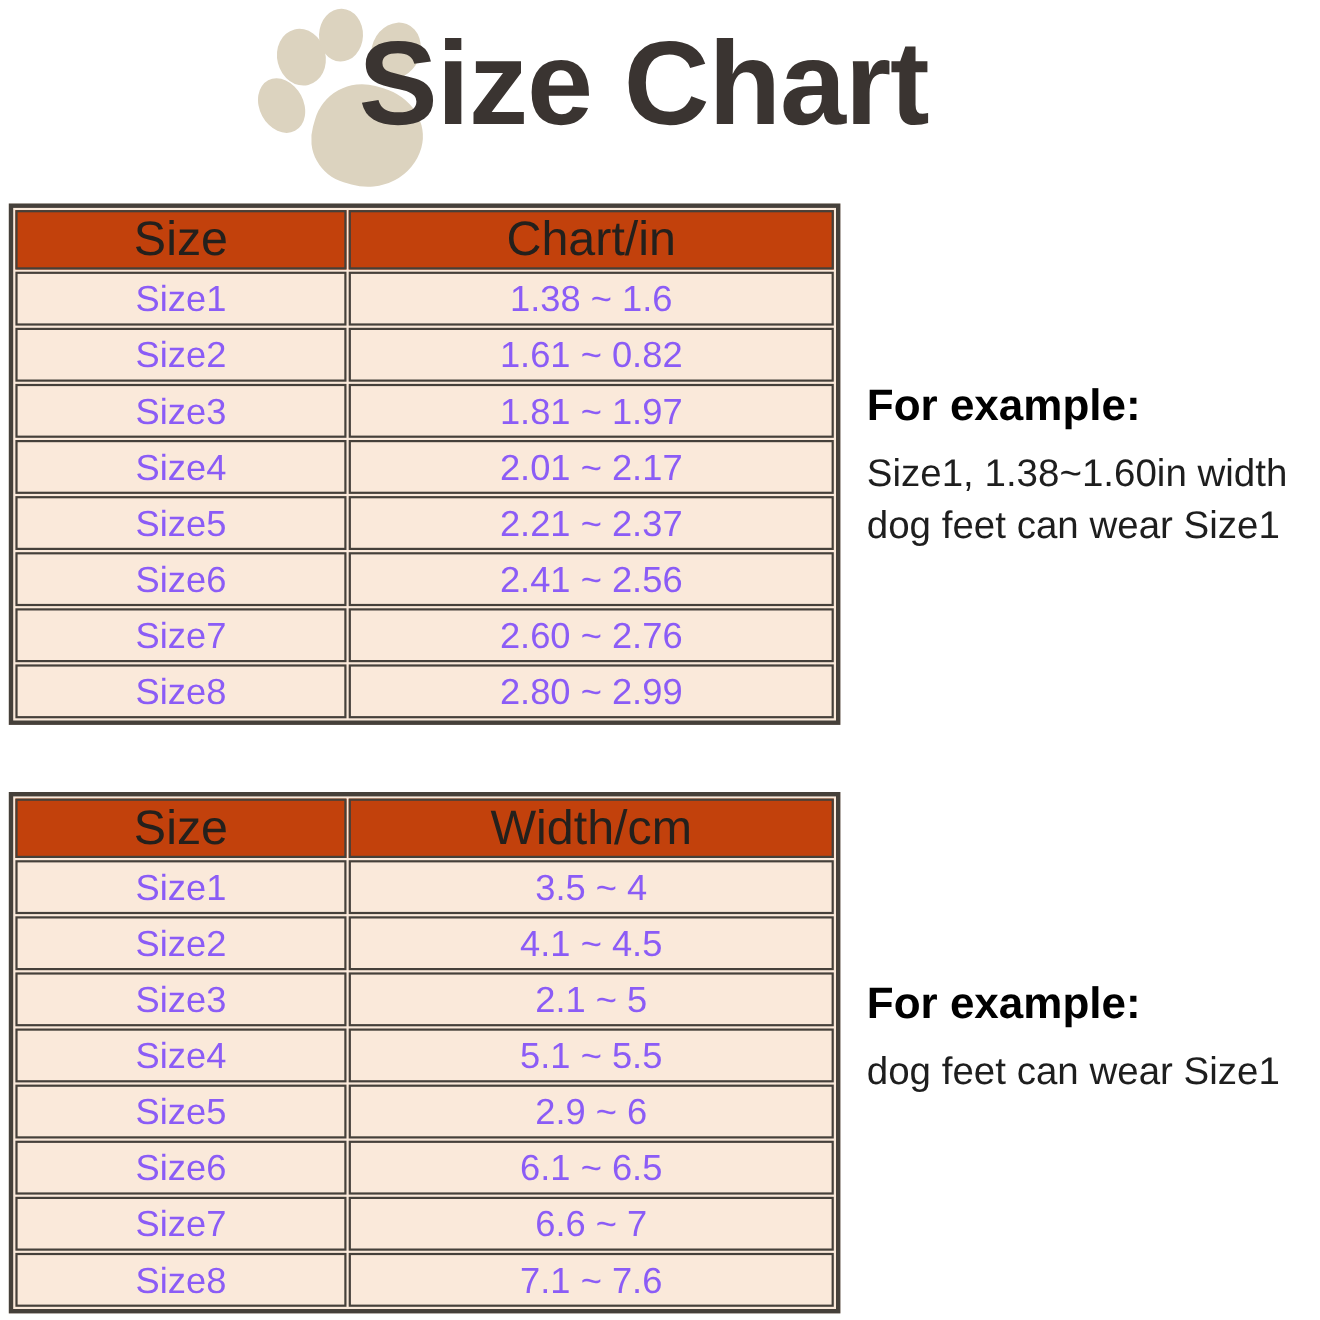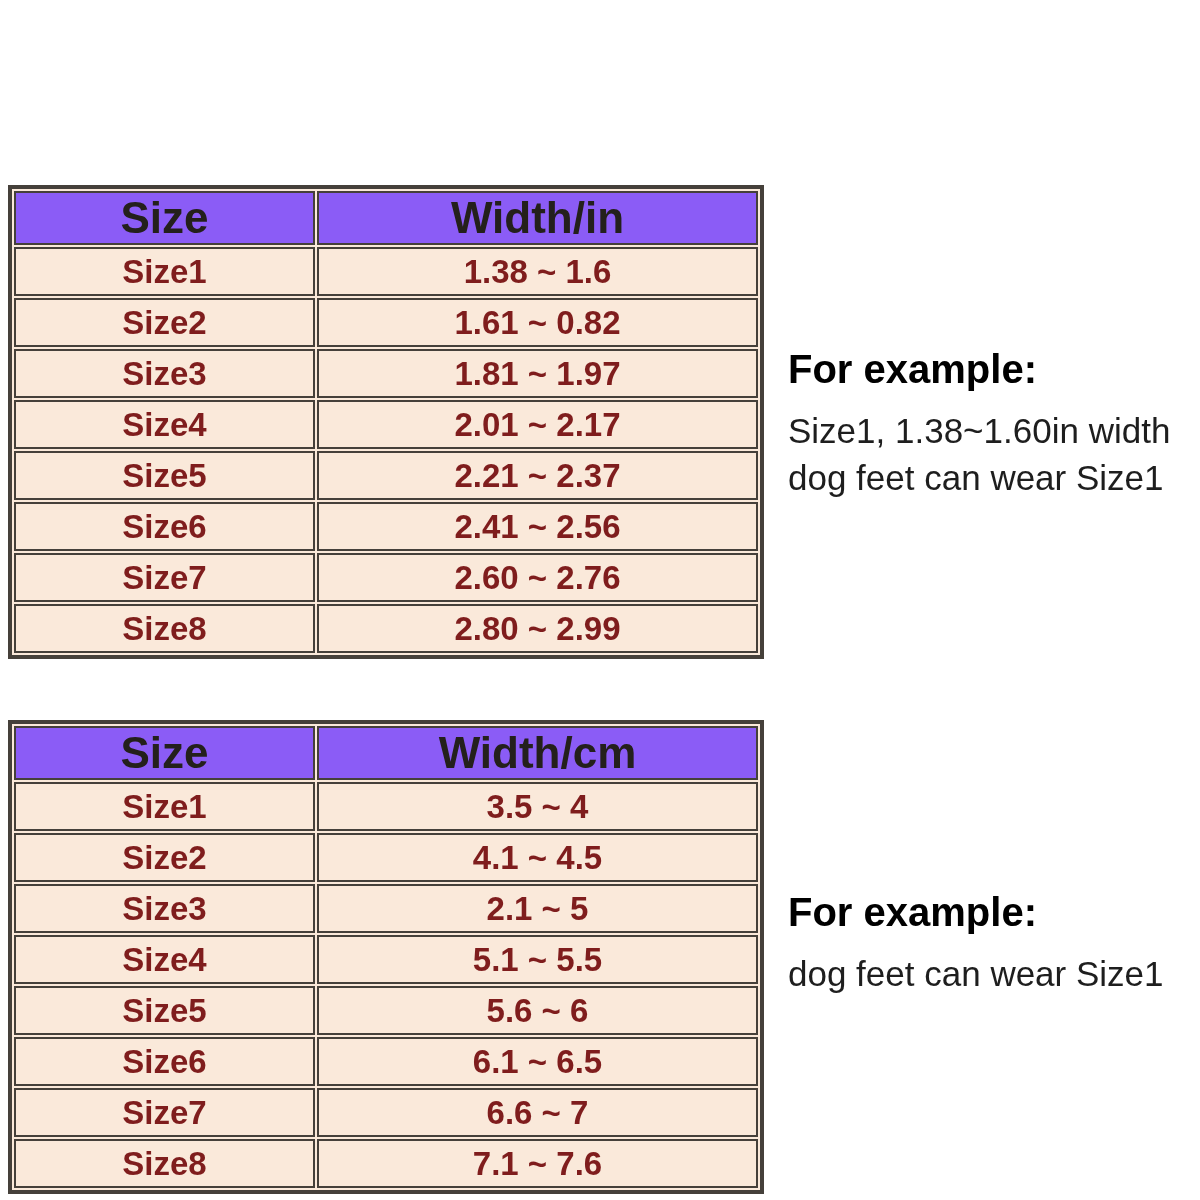--- a/index.html
+++ b/index.html
@@ -40,26 +40,26 @@
     border:4px solid #45403A;
   }
   table.size-table.t-in { top:185px; }
   table.size-table.t-cm { top:720px; }
   .size-table th, .size-table td {
     border:2px solid #45403A;
     text-align:center; vertical-align:middle;
     overflow:hidden; white-space:nowrap;
   }
   .size-table th {
-    height:48px; background:#8b5cf6;
-    font-size:44px; font-weight:bold; color:#24201C;
+    height:48px; background:#c2410c;
+    font-size:44px; font-weight:normal; color:#24201C;
   }
   .size-table td {
     height:45px; background:#FAE9DA;
-    font-size:33px; font-weight:bold; color:#7f1d1d;
+    font-size:33px; font-weight:normal; color:#8b5cf6;
   }
   .size-table col.c-size { width:301px; }
 
   
   .example { position:absolute; left:788px; width:408px; color:#1E1E1E; }
   .example.e-in { top:345px; }
   .example.e-cm { top:888px; }
   .example .ex-heading {
     font-size:40px; font-weight:bold; line-height:1.2;
     margin-bottom:14px; color:#000000;
@@ -67,30 +67,40 @@
   .example .ex-line {
     font-size:35px; font-weight:normal; line-height:47px;
     white-space:nowrap; color:#1E1E1E;
   }
 </style>
 </head>
 <body>
 
 <div class="page">
 
+  <div class="title-wrap">
+    <div class="paw">
+      <span class="toe-1"></span>
+      <span class="toe-2"></span>
+      <span class="toe-3"></span>
+      <span class="toe-4"></span>
+      <span class="pad-main"></span>
+    </div>
+    <h1 class="page-title">Size Chart</h1>
+  </div>
 
   <table class="size-table t-in">
     <colgroup>
         <col class="c-size">
         <col class="c-width">
       </colgroup>
     <thead>
       <tr>
         <th>Size</th>
-        <th>Width/in</th>
+        <th>Chart/in</th>
       </tr>
     </thead>
     <tbody>
         <tr>
           <td>Size1</td>
           <td>1.38 ~ 1.6</td>
         </tr>
         <tr>
           <td>Size2</td>
           <td>1.61 ~ 0.82</td>
@@ -151,21 +161,21 @@
         <tr>
           <td>Size3</td>
           <td>2.1 ~ 5</td>
         </tr>
         <tr>
           <td>Size4</td>
           <td>5.1 ~ 5.5</td>
         </tr>
         <tr>
           <td>Size5</td>
-          <td>5.6 ~ 6</td>
+          <td>2.9 ~ 6</td>
         </tr>
         <tr>
           <td>Size6</td>
           <td>6.1 ~ 6.5</td>
         </tr>
         <tr>
           <td>Size7</td>
           <td>6.6 ~ 7</td>
         </tr>
         <tr>

